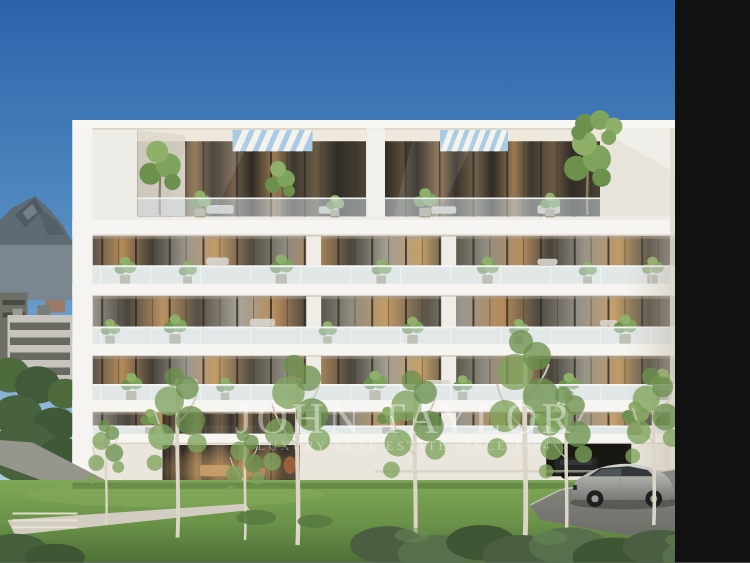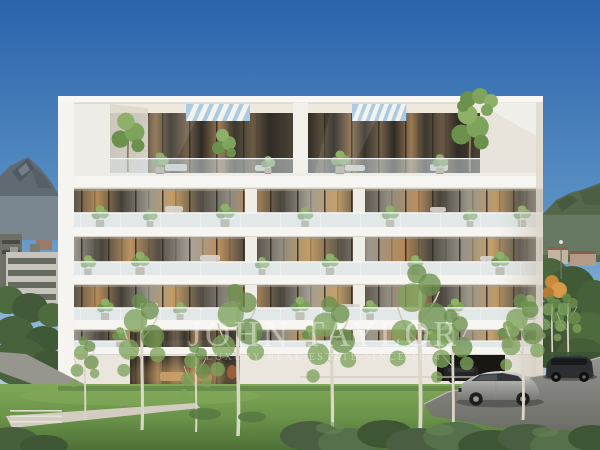--- a/index.html
+++ b/index.html
@@ -1,16 +1,16 @@
 <!DOCTYPE html>
 <html><head>
 <meta charset="utf-8">
 <style>
   html,body{margin:0;padding:0;background:#111;}
-  #stage{position:relative;width:600px;height:450px;overflow:hidden;font-family:"Liberation Sans",sans-serif;}
+  #stage{position:relative;width:540px;height:450px;overflow:hidden;font-family:"Liberation Sans",sans-serif;}
   #stage svg{position:absolute;left:0;top:0;display:block;}
   .fol1{fill:#7da35c}.fol2{fill:#6b914d}.fol3{fill:#8fb069}
   .folt{fill:#7da35c;opacity:.78}.folt2{fill:#6b914d;opacity:.78}
   .btrunk{fill:none;stroke:#dcd6c9;stroke-width:2.4px}
   .bbranch{fill:none;stroke:#cfc8ba;stroke-width:1px}
   .pier{fill:#efede7}
   .slab{fill:#f6f5f1}
   .railline{fill:#f3f5f5}
   .balglass{fill:#d5e4e9;opacity:.5}
   .shadline{fill:#a89f90;opacity:.55}

